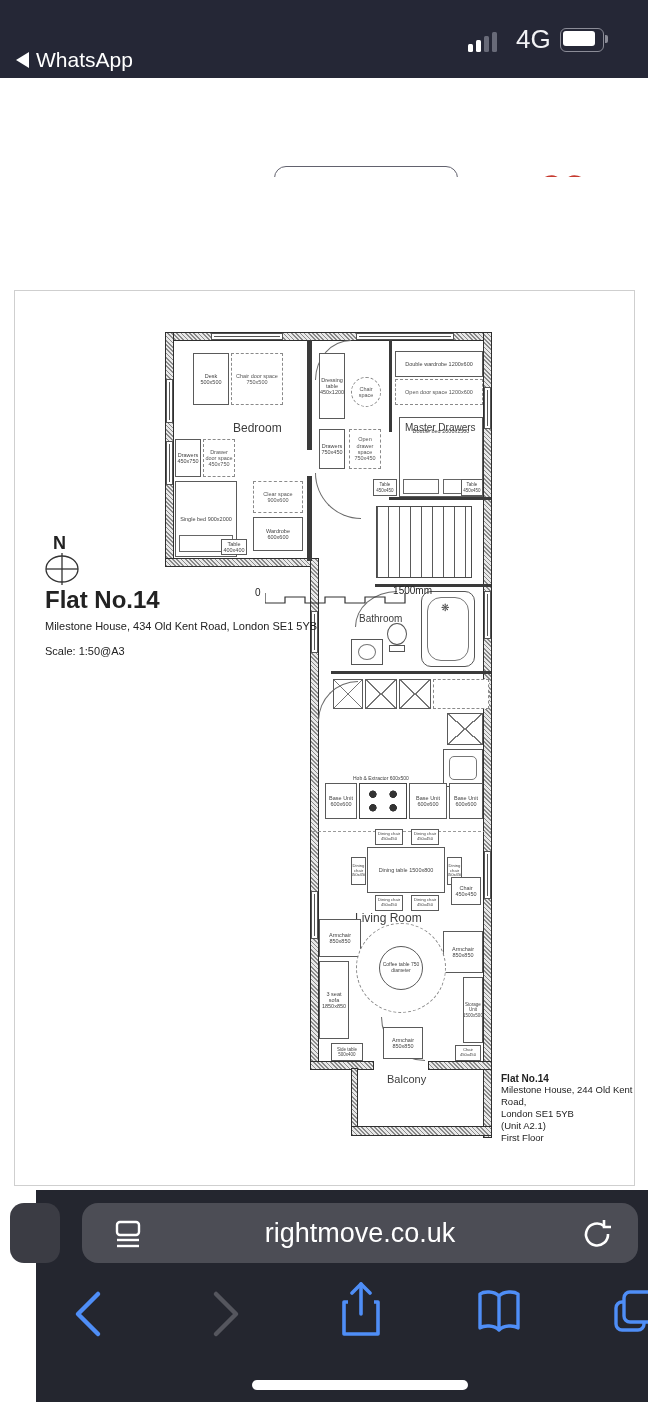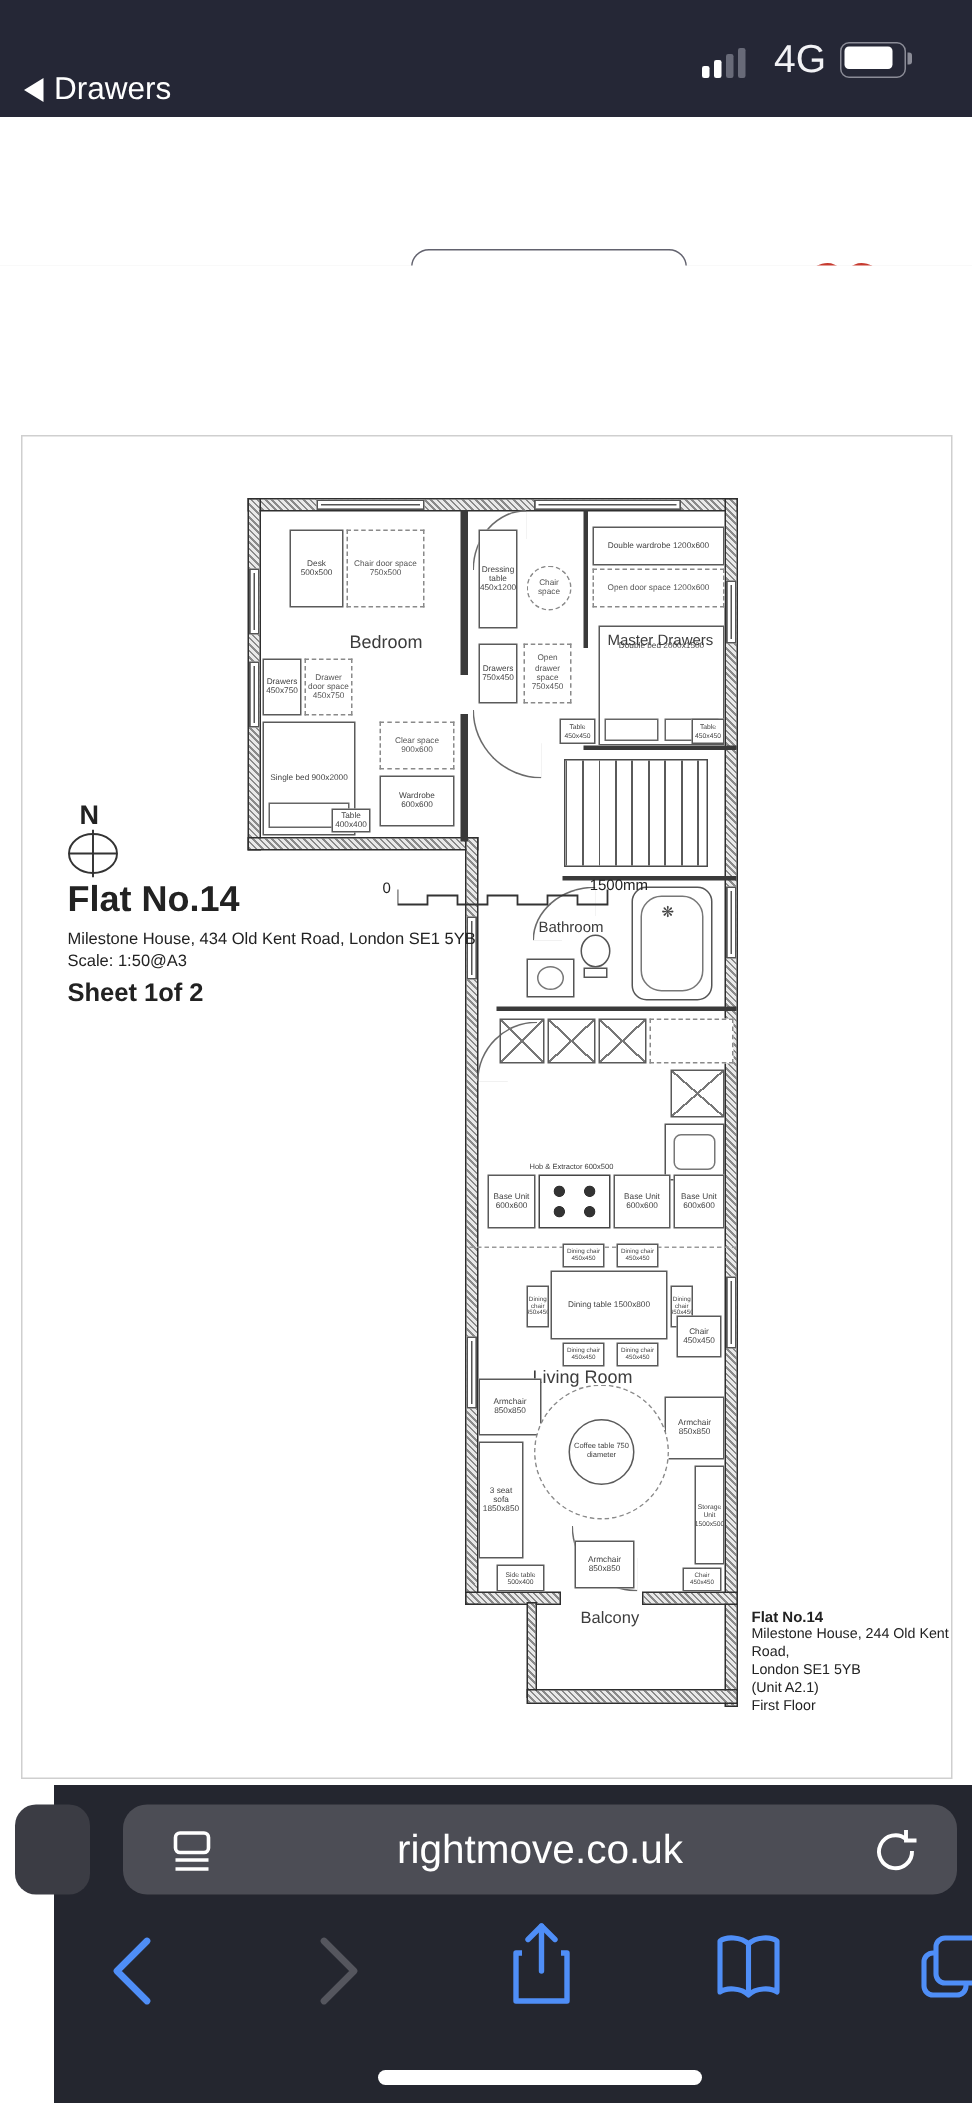--- a/index.html
+++ b/index.html
@@ -47,21 +47,21 @@
   .roomlbl{position:absolute;color:#3c3c3c;font-weight:400;white-space:nowrap;}
   .arc{position:absolute;border:0 solid #6a6a6a;}
   .stairs{position:absolute;border:1px solid #4a4a4a;background:repeating-linear-gradient(90deg,#5a5a5a 0,#5a5a5a 1.3px,#fff 1.3px,#fff 11px);}
   .xbox{position:absolute;border:1px solid #5a5a5a;background:
     linear-gradient(to top right,transparent calc(50% - .7px),#777 calc(50% - .7px) calc(50% + .7px),transparent calc(50% + .7px)),
     linear-gradient(to bottom right,transparent calc(50% - .7px),#777 calc(50% - .7px) calc(50% + .7px),transparent calc(50% + .7px));}
   .pillow{position:absolute;border:1px solid #666;background:#fff;}
   #titleblock{position:absolute;left:30px;top:295px;color:#222;}
   #flatno{font-size:24px;font-weight:700;}
   #addr{font-size:11px;margin-top:6px;}
-  #scaleline{font-size:11px;margin-top:3px;}
+  #scaleline{font-size:11px;margin-top:13px;}
   #sheet{font-size:17px;font-weight:700;margin-top:5px;}
   #scalebar{position:absolute;left:250px;top:300px;width:165px;height:20px;}
   #scalebar .z{position:absolute;left:-10px;top:-4px;font-size:10px;color:#222;}
   #scalebar .e{position:absolute;right:-2px;top:-6px;font-size:10px;color:#222;}
   #infoblock{position:absolute;left:486px;top:782px;width:132px;color:#222;}
   #infoblock .b{font-size:10px;font-weight:700;}
   #infoblock .l{font-size:9.5px;line-height:1.25;}
 
   
   #safari{position:absolute;left:0;top:1190px;width:648px;height:212px;background:#24262f;margin-left:36px;}
@@ -74,21 +74,21 @@
   #homebar{position:absolute;left:216px;top:190px;width:216px;height:10px;background:#fff;border-radius:5px;}
 </style>
 </head>
 <body>
 
 <div id="page">
 
   <div id="statusbar">
     <div id="backapp">
       <span class="tri-left"></span>
-      <span>Drawers</span>
+      <span>WhatsApp</span>
     </div>
     <div id="sigbars">
         <i id="s1"></i>
         <i id="s2"></i>
         <i id="s3"></i>
         <i id="s4"></i>
       </div>
     <div id="nettype">4G</div>
     <div id="battery">
         <span class="fill"></span>
@@ -252,21 +252,20 @@
     <svg style="position:absolute;left:28px;top:262px" width="38" height="32" viewBox="0 0 38 32">
       <ellipse cx="19" cy="16" rx="16" ry="13" fill="none" stroke="#333" stroke-width="1.3"></ellipse>
       <line x1="19" y1="0" x2="19" y2="32" stroke="#333" stroke-width="1.3"></line>
       <line x1="3" y1="16" x2="35" y2="16" stroke="#333" stroke-width="1.3"></line>
     </svg>
 
     <div id="titleblock">
       <div id="flatno">Flat No.14</div>
       <div id="addr">Milestone House, 434 Old Kent Road, London SE1 5YB</div>
       <div id="scaleline">Scale:   1:50@A3</div>
-      <div id="sheet">Sheet 1of 2</div>
     </div>
     <div id="scalebar">
       <span class="z">0</span>
       <span class="e">1500mm</span>
       <svg width="150" height="18" viewBox="0 0 150 18">
           <path d="M0 2 V12 H20 V6 H40 V12 H60 V6 H80 V12 H100 V6 H120 V12 H140 V2" fill="none" stroke="#333" stroke-width="1.2"></path>
         </svg>
     </div>
 
     <div id="infoblock">

